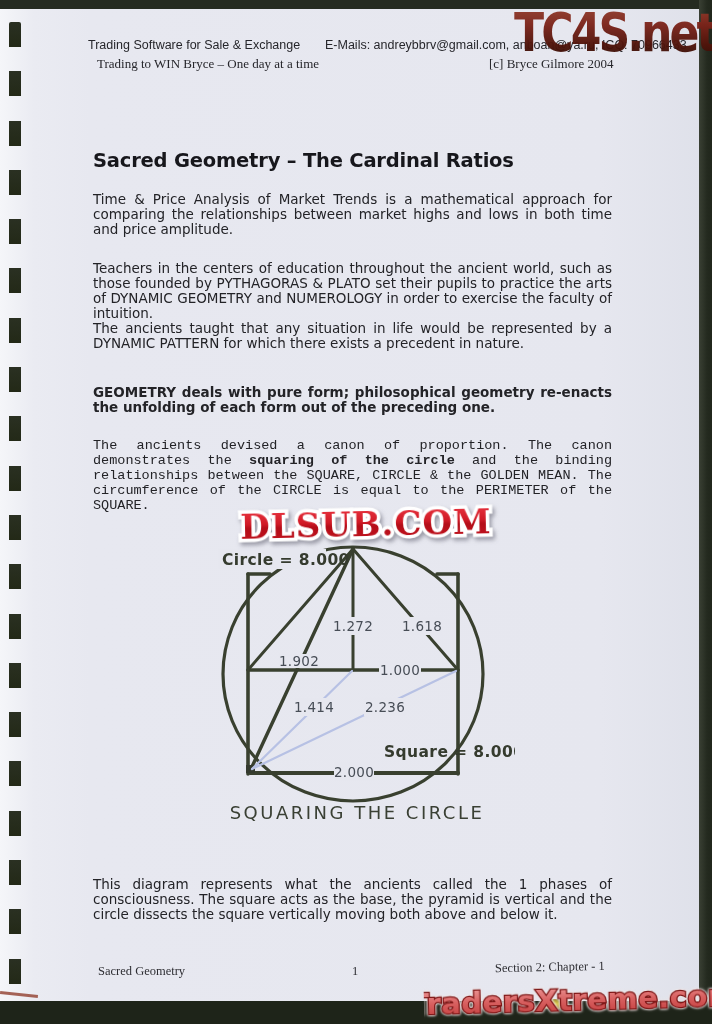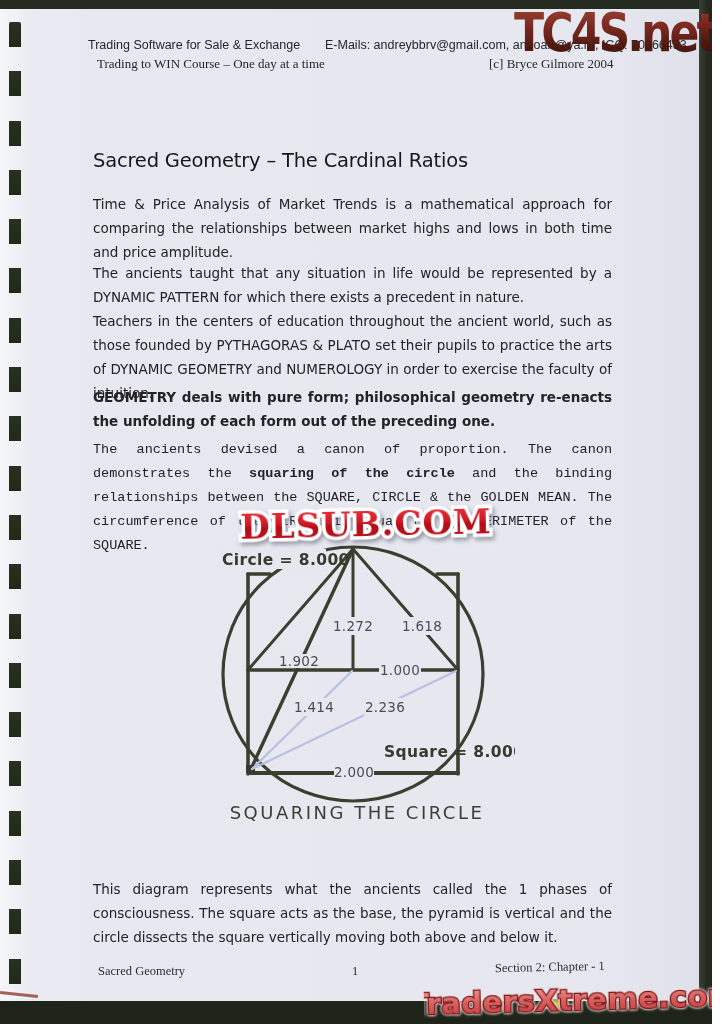--- a/index.html
+++ b/index.html
@@ -32,24 +32,24 @@
   #tc4s{position:absolute;top:1px;right:-3px;z-index:7;
         font-family:"DejaVu Sans",sans-serif;font-weight:900;font-size:45px;letter-spacing:-3px;
         transform:scale(.98,1.18);transform-origin:top right;
         background:linear-gradient(180deg,#9a4634 0%,#7c241a 38%,#50140b 70%,#2b0d06 100%);
         -webkit-background-clip:text;background-clip:text;color:transparent;
         text-shadow:0 0 0 rgba(0,0,0,0);opacity:.96;}
   
   #sect{position:absolute;left:93px;top:86px;color:#26282c;white-space:nowrap;}
   #sect .big{font-weight:bold;font-size:23px;letter-spacing:0px;}
   #sect .small{font-weight:bold;font-size:15px;margin-left:14px;}
-  #title{position:absolute;left:93px;top:140px;font-weight:normal;font-size:19.5px;
+  #title{position:absolute;left:93px;top:140px;font-weight:bold;font-size:19.5px;
          color:#17171c;white-space:nowrap;letter-spacing:-0.2px;}
   
-  .para{position:absolute;left:93px;width:519px;font-size:13.5px;line-height:24px;
+  .para{position:absolute;left:93px;width:519px;font-size:13.5px;line-height:15px;
         text-align:justify;color:#232327;}
   #p1{top:183px;} #p2{top:252px;} #p3{top:376px;font-weight:bold;} #p4{top:429px;font-family:Liberation Mono, monospace;} #p5{top:868px;}
   .para .blk{display:block;}
   
   #dlsub{position:absolute;left:210px;top:488px;transform:rotate(-1.3deg);z-index:3;}
   #traders{position:absolute;left:424px;top:979px;transform:rotate(-1.6deg);z-index:7;}
   
   #diagram{position:absolute;left:195px;top:530px;}
   .dline{stroke:#39402f;fill:none;stroke-linecap:round;stroke-linejoin:round;}
   .bline{stroke:#b7c1e4;fill:none;stroke-linecap:round;}
@@ -66,30 +66,30 @@
 </head>
 <body>
 
 <div id="scan">
 
   <div id="page">
     <div id="holes"></div>
 
     <div class="hdr" id="hdr-sales">Trading Software for Sale &amp; Exchange</div>
     <div class="hdr" id="hdr-emails">E-Mails: andreybbrv@gmail.com, anboan@ya.ru, ICQ: 70966433</div>
-    <div class="hdr" id="hdr-course">Trading to WIN Course – One day at a time</div>
+    <div class="hdr" id="hdr-course">Trading to WIN Bryce – One day at a time</div>
     <div class="hdr" id="hdr-copy">[c] Bryce Gilmore 2004</div>
 
 
     <div id="title">Sacred Geometry – The Cardinal Ratios</div>
 
     <div class="para" id="p1">Time &amp; Price Analysis of Market Trends is a mathematical approach for comparing the relationships between market highs and lows in both time and price amplitude.</div>
     <div class="para" id="p2">
+      <span class="blk">Teachers in the centers of education throughout the ancient world, such as those founded by PYTHAGORAS &amp; PLATO set their pupils to practice the arts of DYNAMIC GEOMETRY and NUMEROLOGY in order to exercise the faculty of intuition.</span>
       <span class="blk">The ancients taught that any situation in life would be represented by a DYNAMIC PATTERN for which there exists a precedent in nature.</span>
-      <span class="blk">Teachers in the centers of education throughout the ancient world, such as those founded by PYTHAGORAS &amp; PLATO set their pupils to practice the arts of DYNAMIC GEOMETRY and NUMEROLOGY in order to exercise the faculty of intuition.</span>
     </div>
     <div class="para" id="p3">GEOMETRY deals with pure form; philosophical geometry re-enacts the unfolding of each form out of the preceding one.</div>
     <div class="para" id="p4"><span>The ancients devised a canon of proportion.  The canon demonstrates the </span><b>squaring of the circle</b><span> and the binding relationships between the SQUARE, CIRCLE &amp; the GOLDEN MEAN.  The circumference of the CIRCLE is equal to the PERIMETER of the SQUARE.</span></div>
     <div class="para" id="p5">This diagram represents what the ancients called the 1 phases of consciousness. The square acts as the base, the pyramid is vertical and the circle dissects the square vertically moving both above and below it.</div>
 
     <div id="dlsub">
       <svg width="312" height="54" viewBox="0 0 312 54">
         <defs>
           <linearGradient id="grD" x1="0" y1="0" x2="0" y2="1">
             <stop offset="0" stop-color="#ee3a46"></stop>

